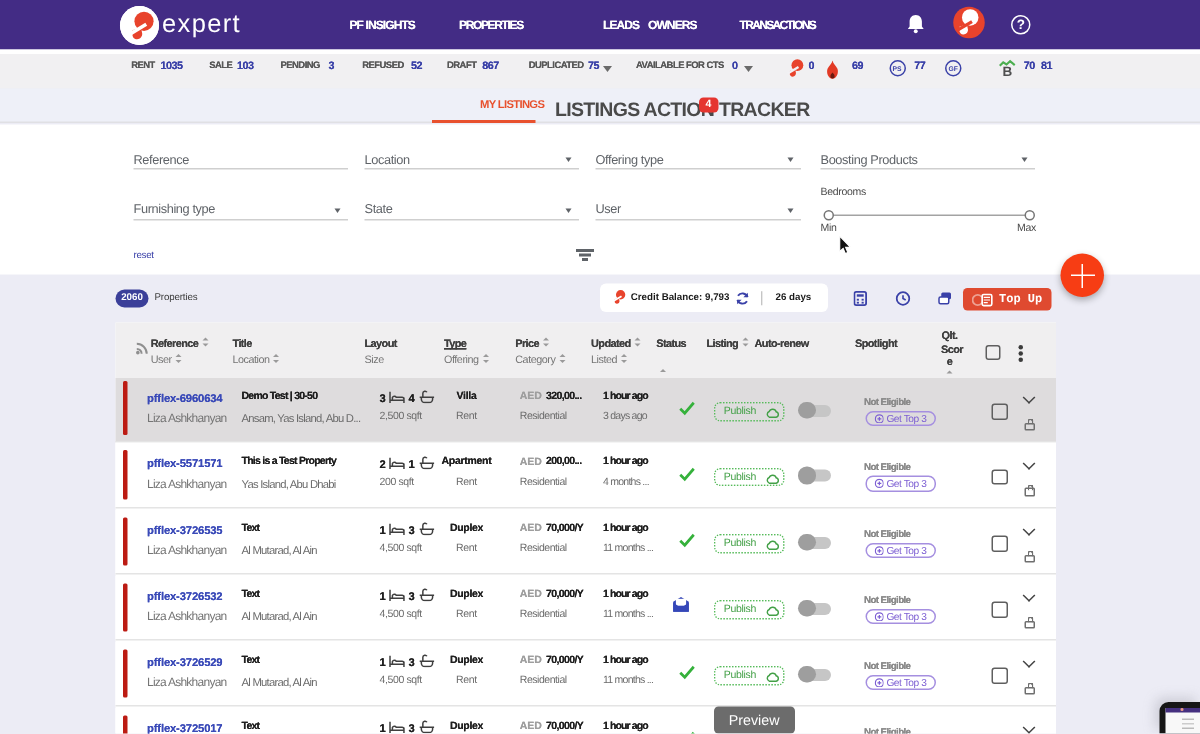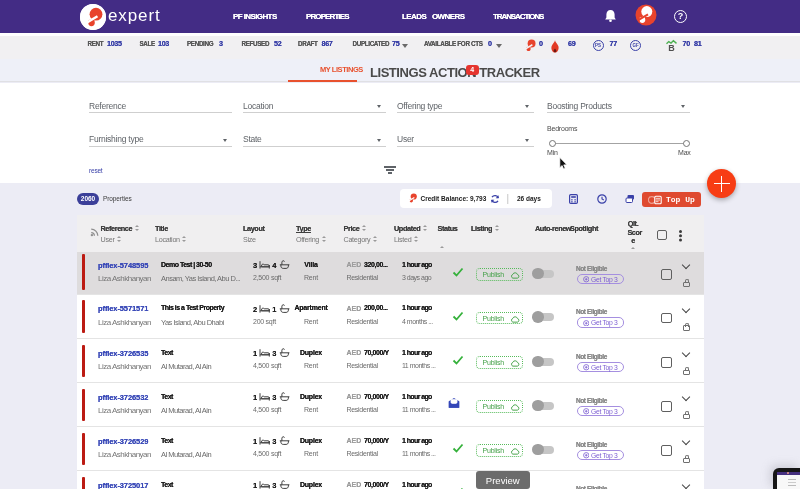--- a/index.html
+++ b/index.html
@@ -229,33 +229,33 @@
     <div class="h2" style="left:166px;">Size</div>
     <div class="h1" style="left:219px;text-decoration:underline;">Type</div>
     <div class="h2" style="left:219px;">Offering<span class="sort"></span></div>
     <div class="h1" style="left:266.5px;">Price<span class="sort"></span></div>
     <div class="h2" style="left:266.5px;">Category<span class="sort"></span></div>
     <div class="h1" style="left:317px;">Updated<span class="sort"></span></div>
     <div class="h2" style="left:317px;">Listed<span class="sort"></span></div>
     <div class="h1" style="left:360.5px;">Status</div>
     <div style="position:absolute;left:363px;top:31px;width:0;height:0;border-left:2px solid transparent;border-right:2px solid transparent;border-bottom:2.5px solid #9a9a9a;"></div>
     <div class="h1" style="left:394px;">Listing<span class="sort"></span></div>
-    <div class="h1" style="left:458px;">Auto-renew</div>
+    <div class="h1" style="left:426px;">Auto-renew</div>
     <div class="h1" style="left:493px;">Spotlight</div>
     <div class="h1" style="left:547px;top:4px;width:18px;text-align:center;">Qlt.</div>
     <div class="h1" style="left:547px;top:12.5px;width:18px;text-align:right;">Scor</div>
     <div class="h1" style="left:547px;top:21px;width:18px;text-align:center;">e</div>
     <div style="position:absolute;left:554px;top:31.5px;width:0;height:0;border-left:2px solid transparent;border-right:2px solid transparent;border-bottom:2.5px solid #9a9a9a;"></div>
     <div style="position:absolute;left:579.5px;top:14.5px;width:10.5px;height:10.5px;border:1.6px solid #5f5f5f;border-radius:2px;"></div>
     <div style="position:absolute;left:601.5px;top:15px;width:3px;height:3px;border-radius:50%;background:#3c3c3c;box-shadow:0 4.2px 0 #3c3c3c, 0 8.4px 0 #3c3c3c;"></div>
   </div>
 
   <div class="row" style="top:36.5px;height:43px;background:#dedcdd;">
     <div class="redbar" style="top:2px;bottom:3.5px;"></div>
-    <div class="ref">pfflex-5748595</div>
+    <div class="ref">pfflex-6960634</div>
       <div class="usr" style="top:22.5px;">Liza Ashkhanyan</div>
     <div class="ttl">Demo Test | 30-50</div>
       <div class="loc" style="top:22.5px;">Ansam, Yas Island, Abu D...</div>
     <div class="lay">3 <svg width="11" height="9" viewBox="0 0 11 9">
           <path d="M1,1.2 L1,8.6 M1,6.8 L10.3,6.8 M10.3,5 L10.3,8.6 M2.6,5 C3.1,3.9 4.6,3.9 5.1,4.8 L9,4.8 C9.8,4.8 10.3,5.3 10.3,6 L10.3,6.8 L2.6,6.8 Z" fill="none" stroke="#3f3f3f" stroke-width="1"></path>
         </svg> 4 <svg width="11" height="9" viewBox="0 0 11 9">
           <path d="M0.8,4.8 L10.4,4.8 M1.9,4.8 L1.9,6.2 C1.9,7.5 3,8.4 4.2,8.4 L7.1,8.4 C8.3,8.4 9.4,7.5 9.4,6.2 L9.4,4.8 M2.9,4.8 L2.9,2.2 C2.9,0.6 5,0.3 5.6,1.5" fill="none" stroke="#3f3f3f" stroke-width="1"></path>
         </svg></div>
     <div class="sqft" style="top:22.5px;">2,500 sqft</div>
     <div class="typ">Villa</div>

